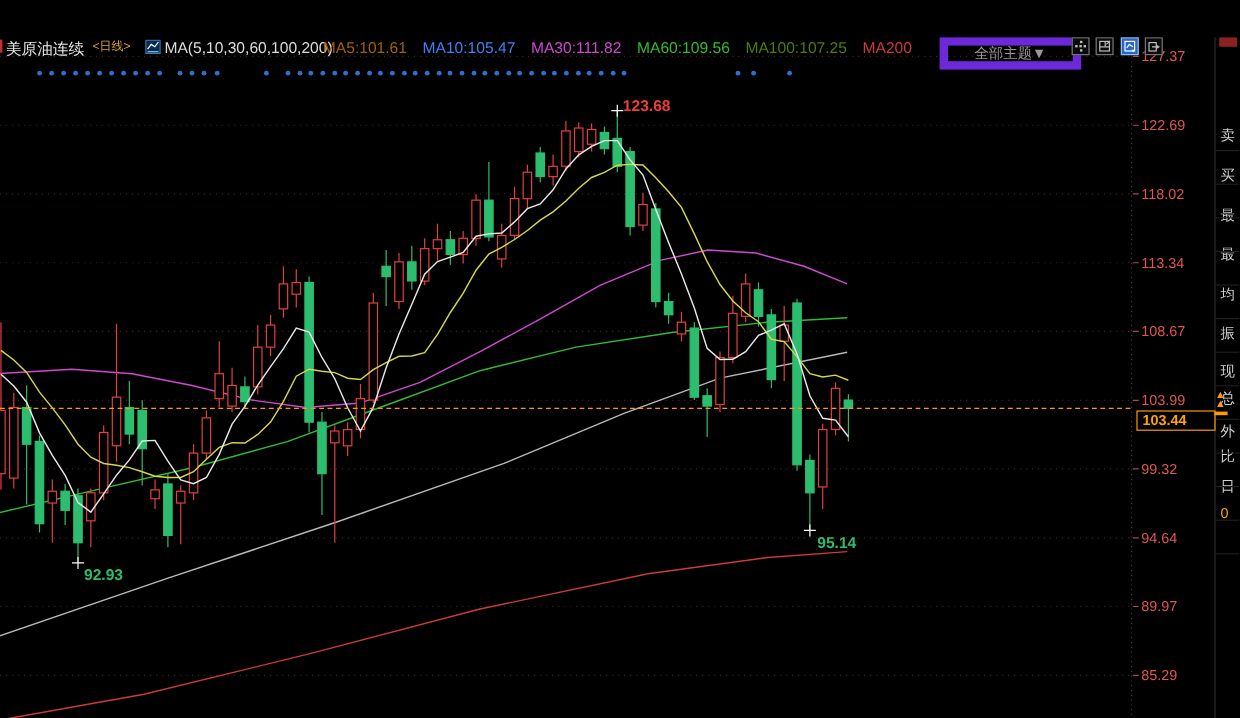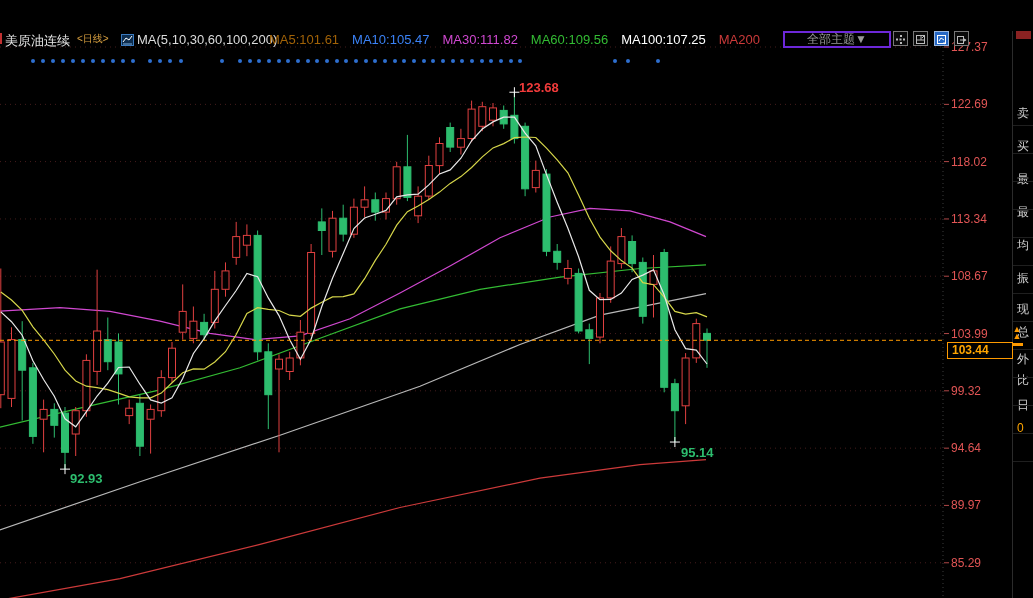--- a/index.html
+++ b/index.html
@@ -7,21 +7,21 @@
        font-family:"Liberation Sans",sans-serif;margin-top:31px;-webkit-font-smoothing:antialiased;}
   
   #topbar{position:absolute;left:0;top:0;width:1033px;height:15px;z-index:30;}
   .tickL{position:absolute;left:0;top:2px;width:2px;height:11px;background:#c03030;}
   #symbol{position:absolute;left:5px;top:1px;font-size:13px;color:#e8e8e8;}
   #period{position:absolute;left:77px;top:1px;font-size:10px;color:#d9a040;}
   #hdr-chart-icon{position:absolute;left:121px;top:1px;}
   #magroup{position:absolute;left:137px;top:1px;font-size:13px;color:#dcdcdc;}
   #ma-values{position:absolute;left:269px;top:1px;font-size:13px;white-space:nowrap;}
   #ma-values span{margin-right:13px;}
-  #theme-box{position:absolute;left:783px;top:0;width:104px;height:13px;border:2px solid #6d28d9;
+  #theme-box{position:absolute;left:783px;top:0;width:104px;height:13px;border:7px solid #6d28d9;
              color:#999;font-size:12px;text-align:center;line-height:13px;}
   #toolbar{position:absolute;left:893px;top:0;height:14px;}
   .tbtn{display:inline-block;width:13px;height:13px;border:1px solid #777;background:#0a0a0a;
         vertical-align:top;margin-right:1px;position:relative;}
   .tbtn.active{background:#2668c5;border-color:#9ab8e0;}
   
   #chart{position:absolute;left:0;top:0;z-index:5;}
   
   #price-box{position:absolute;left:947px;top:311px;width:60px;height:15px;border:1px solid #fe9a00;
              color:#ffa500;font-size:12px;font-weight:bold;line-height:15px;padding-left:4px;z-index:20;}
@@ -53,21 +53,21 @@
     <span id="symbol">美原油连续</span>
     <span id="period">&lt;日线&gt;</span>
     <span id="hdr-chart-icon">
       <svg width="13" height="12">
           <rect x="0.5" y="0.5" width="12" height="11" fill="#0c2c4e" stroke="#3a7abf"></rect>
       <polyline points="2,8 5,4 8,6 11,2" fill="none" stroke="#fff" stroke-width="1"></polyline>
       <line x1="2" y1="10" x2="11" y2="10" stroke="#7fb0e0" stroke-width="1"></line>
         </svg>
     </span>
     <span id="magroup">MA(5,10,30,60,100,200)</span>
-    <span id="ma-values"><span style="color: #a16207;">MA5:101.61</span><span style="color: #3b82f6;">MA10:105.47</span><span style="color: rgb(208, 72, 208);">MA30:111.82</span><span style="color: rgb(51, 187, 51);">MA60:109.56</span><span style="color: #ffffff;">MA100:107.25</span><span style="color: rgb(204, 58, 58);">MA200</span></span>
+    <span id="ma-values"><span style="color: #a16207;">MA5:101.61</span><span style="color: #3b82f6;">MA10:105.47</span><span style="color: rgb(208, 72, 208);">MA30:111.82</span><span style="color: rgb(51, 187, 51);">MA60:109.56</span><span style="color: #4d7c0f;">MA100:107.25</span><span style="color: rgb(204, 58, 58);">MA200</span></span>
     <div id="theme-box">全部主题▼</div>
     <div id="toolbar">
       <span class="tbtn">
         <svg width="13" height="13">
             <g fill="#bbb">
               <rect x="6" y="2" width="2" height="2"></rect>
               <rect x="6" y="9" width="2" height="2"></rect>
               <rect x="2" y="5.5" width="2" height="2"></rect>
               <rect x="9" y="5.5" width="2" height="2"></rect>
               <rect x="5.5" y="5.5" width="2" height="2"></rect>

